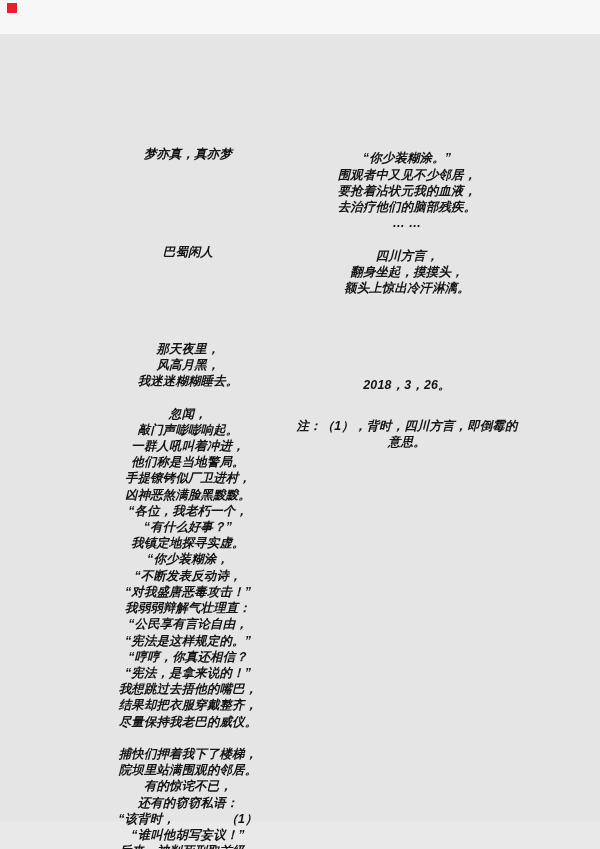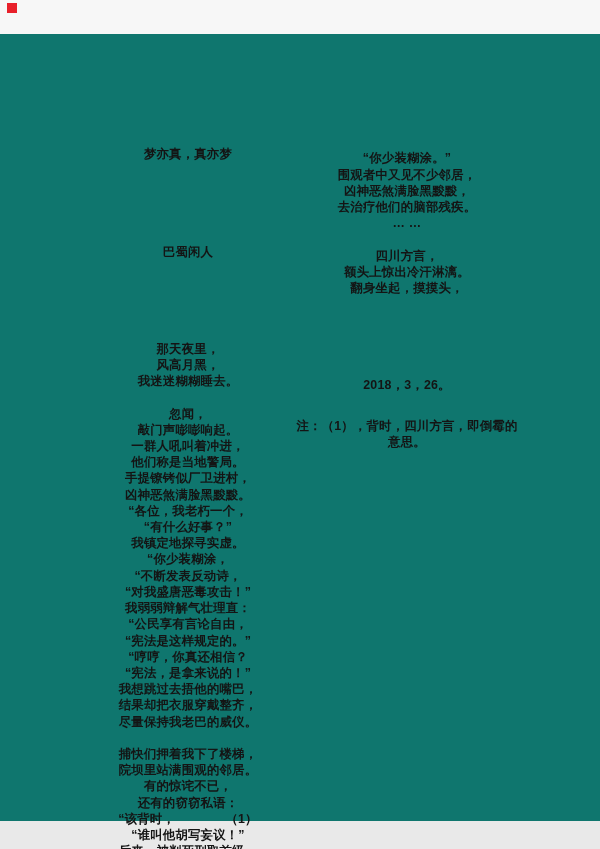--- a/index.html
+++ b/index.html
@@ -1,21 +1,21 @@
 <!DOCTYPE html>
 <html><head>
 <meta charset="utf-8">
 <style>
   html,body{margin:0;padding:0;}
   body{
     width:600px;height:849px;overflow:hidden;
     font-family:"Liberation Sans",sans-serif;
     background:#ffffff;
   }
-  .page{position:relative;width:600px;height:849px;background:#0f766e;}
+  .page{position:relative;width:600px;height:849px;background:#e5e5e5;font-style:italic;}
   .top-edge{position:absolute;left:0;top:0;width:600px;height:34px;background:#f7f7f7;}
   .red-marker{position:absolute;left:7px;top:3px;width:10px;height:10px;background:#e8202a;}
   .bottom-edge{position:absolute;left:0;top:821px;width:600px;height:28px;background:#e9e9e9;}
   .col{
     position:absolute;
     text-align:center;
     color:#141414;
     font-weight:700;
     font-size:12.4px;
     line-height:16.2px;
@@ -38,20 +38,20 @@
 
   <div class="col left-col">
     <div class="line">梦亦真，真亦梦</div>
     <div class="line">&nbsp;</div>
     <div class="line">巴蜀闲人</div>
     <div class="line">&nbsp;</div>
     <div><div class="line">那天夜里，</div><div class="line">风高月黑，</div><div class="line">我迷迷糊糊睡去。</div><div class="line">&nbsp;</div><div class="line">忽闻，</div><div class="line">敲门声嘭嘭响起。</div><div class="line">一群人吼叫着冲进，</div><div class="line">他们称是当地警局。</div><div class="line">手提镣铐似厂卫进村，</div><div class="line">凶神恶煞满脸黑黢黢。</div><div class="line">“各位，我老朽一个，</div><div class="line">“有什么好事？”</div><div class="line">我镇定地探寻实虚。</div><div class="line">“你少装糊涂，</div><div class="line">“不断发表反动诗，</div><div class="line">“对我盛唐恶毒攻击！”</div><div class="line">我弱弱辩解气壮理直：</div><div class="line">“公民享有言论自由，</div><div class="line">“宪法是这样规定的。”</div><div class="line">“哼哼，你真还相信？</div><div class="line">“宪法，是拿来说的！”</div><div class="line">我想跳过去捂他的嘴巴，</div><div class="line">结果却把衣服穿戴整齐，</div><div class="line">尽量保持我老巴的威仪。</div><div class="line">&nbsp;</div><div class="line">捕快们押着我下了楼梯，</div><div class="line">院坝里站满围观的邻居。</div><div class="line">有的惊诧不已，</div><div class="line">还有的窃窃私语：</div><div class="line">“该背时，　　　　（1）</div><div class="line">“谁叫他胡写妄议！”</div><div class="line">后来，被判死刑取首级，</div></div>
   </div>
 
   <div class="col right-col">
-    <div><div class="line">“你少装糊涂。”</div><div class="line">围观者中又见不少邻居，</div><div class="line">凶神恶煞满脸黑黢黢，</div><div class="line">去治疗他们的脑部残疾。</div><div class="line">… …</div><div class="line">&nbsp;</div><div class="line">四川方言，</div><div class="line">额头上惊出冷汗淋漓。</div><div class="line">翻身坐起，摸摸头，</div></div>
+    <div><div class="line">“你少装糊涂。”</div><div class="line">围观者中又见不少邻居，</div><div class="line">要抢着沾状元我的血液，</div><div class="line">去治疗他们的脑部残疾。</div><div class="line">… …</div><div class="line">&nbsp;</div><div class="line">四川方言，</div><div class="line">翻身坐起，摸摸头，</div><div class="line">额头上惊出冷汗淋漓。</div></div>
     <div class="line">&nbsp;</div>
     <div class="line">2018，3，26。</div>
   </div>
 
   <div class="col note-col"><div class="line">注：（1），背时，四川方言，即倒霉的</div><div class="line">意思。</div></div>
 
 </div>
 
 </body></html>

